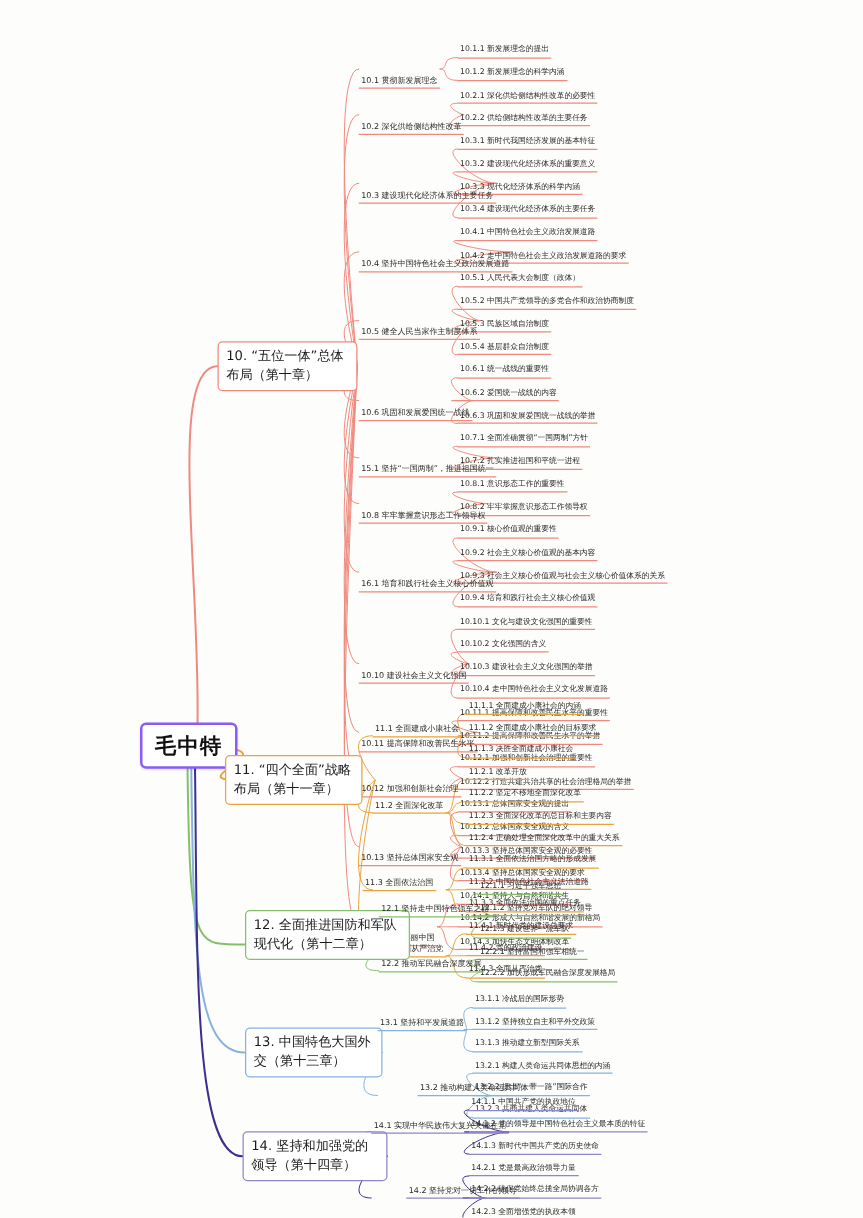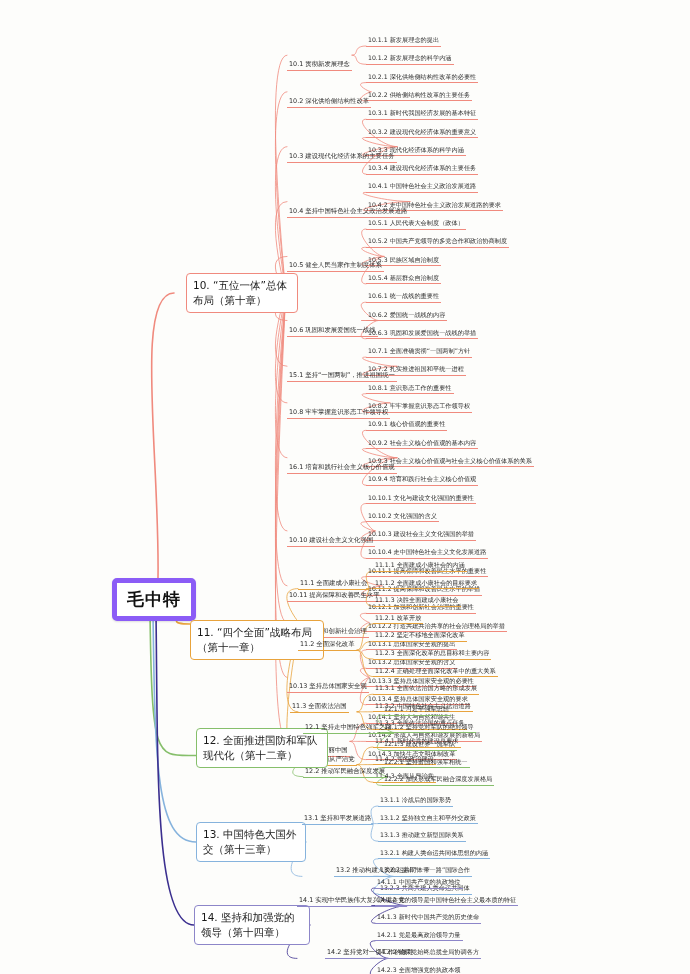--- a/index.html
+++ b/index.html
@@ -10,21 +10,21 @@
     overflow:hidden;
     position:relative;
   }
   #canvas{position:absolute;left:0;top:0;width:690px;height:974px;}
   svg.links{position:absolute;left:0;top:0;width:690px;height:974px;pointer-events:none;}
 
   
   .node{position:absolute;box-sizing:border-box;}
 
   .root{
-    border:5px solid #8b5cf6;border-radius:5px;background:#ffffff;
+    border:2px solid #8b5cf6;border-radius:5px;background:#ffffff;
     font-size:17px;font-weight:bold;color:#111;
     padding:5px 10px;letter-spacing:1px;
     box-shadow:0 1px 2px rgba(0,0,0,.12);
     white-space:nowrap;
   }
 
   .chapter{
     border:1px solid #cfcfcf;border-radius:4px;background:#fff;
     font-size:10.5px;line-height:15px;color:#1a1a1a;
     padding:4px 6px;
@@ -158,21 +158,21 @@
       <path d="M407,905.6 C389.4,905.6 361,923.2 375,923.2" fill="none" stroke="#3b2f8f" stroke-width="0.8" stroke-linecap="round"></path>
       <path d="M388,958.4 C380.85,958.4 361,940.8 375,940.8" fill="none" stroke="#3b2f8f" stroke-width="0.8" stroke-linecap="round"></path>
       <path d="M388,958.4 C380.85,958.4 361,958.4 375,958.4" fill="none" stroke="#3b2f8f" stroke-width="0.8" stroke-linecap="round"></path>
       <path d="M388,958.4 C380.85,958.4 361,976 375,976" fill="none" stroke="#3b2f8f" stroke-width="0.8" stroke-linecap="round"></path>
       <path d="M310,925 C303.5,925 271,905.6 297,905.6" fill="none" stroke="#3b2f8f" stroke-width="0.8" stroke-linecap="round"></path>
       <path d="M310,925 C303.5,925 271,958.4 297,958.4" fill="none" stroke="#3b2f8f" stroke-width="0.8" stroke-linecap="round"></path>
       <path d="M156,613 C158,763 154,925 194,925" fill="none" stroke="#3b2f8f" stroke-width="1.6" stroke-linecap="round"></path>
     </svg>
   <div id="nodes">
       <div class="node root" style="left: 112px; top: 578px;">毛中特</div>
-      <div class="node chapter c10" style="left: 174px; top: 273px; width: 112px; margin-left: 12px;">10. “五位一体”总体布局（第十章）</div>
+      <div class="node chapter c10" style="left: 174px; top: 273px; width: 112px;">10. “五位一体”总体布局（第十章）</div>
       <div class="node l3 c10" style="left: 366px; top: 36px;">10.1.1 新发展理念的提出</div>
       <div class="node l3 c10" style="left: 366px; top: 54.3px;">10.1.2 新发展理念的科学内涵</div>
       <div class="node l2 c10" style="left: 287px; top: 45.15px;">10.1 贯彻新发展理念</div>
       <div class="node l3 c10" style="left: 366px; top: 72.6px;">10.2.1 深化供给侧结构性改革的必要性</div>
       <div class="node l3 c10" style="left: 366px; top: 90.9px;">10.2.2 供给侧结构性改革的主要任务</div>
       <div class="node l2 c10" style="left: 287px; top: 81.75px; text-align: center;">10.2 深化供给侧结构性改革</div>
       <div class="node l3 c10" style="left: 366px; top: 109.2px;">10.3.1 新时代我国经济发展的基本特征</div>
       <div class="node l3 c10" style="left: 366px; top: 127.5px;">10.3.2 建设现代化经济体系的重要意义</div>
       <div class="node l3 c10" style="left: 366px; top: 145.8px;">10.3.3 现代化经济体系的科学内涵</div>
       <div class="node l3 c10" style="left: 366px; top: 164.1px;">10.3.4 建设现代化经济体系的主要任务</div>
@@ -213,21 +213,21 @@
       <div class="node l2 c10" style="left: 287px; top: 612.45px;">10.12 加强和创新社会治理</div>
       <div class="node l3 c10" style="left: 366px; top: 639.9px;">10.13.1 总体国家安全观的提出</div>
       <div class="node l3 c10" style="left: 366px; top: 658.2px;">10.13.2 总体国家安全观的含义</div>
       <div class="node l3 c10" style="left: 366px; top: 676.5px;">10.13.3 坚持总体国家安全观的必要性</div>
       <div class="node l3 c10" style="left: 366px; top: 694.8px;">10.13.4 坚持总体国家安全观的要求</div>
       <div class="node l2 c10" style="left: 287px; top: 667.35px;">10.13 坚持总体国家安全观</div>
       <div class="node l3 c10" style="left: 366px; top: 713.1px;">10.14.1 坚持人与自然和谐共生</div>
       <div class="node l3 c10" style="left: 366px; top: 731.4px;">10.14.2 形成人与自然和谐发展的新格局</div>
       <div class="node l3 c10" style="left: 366px; top: 749.7px;">10.14.3 加快生态文明体制改革</div>
       <div class="node l2 c10" style="left: 287px; top: 731.4px;">10.14 建设美丽中国</div>
-      <div class="node chapter c11" style="left: 190px; top: 604px; width: 134px; margin-top: 16px;">11. “四个全面”战略布局（第十一章）</div>
+      <div class="node chapter c11" style="left: 180px; top: 604px; width: 110px;">11. “四个全面”战略布局（第十一章）</div>
       <div class="node l3 c11" style="left: 373px; top: 561px;">11.1.1 全面建成小康社会的内涵</div>
       <div class="node l3 c11" style="left: 373px; top: 578.6px;">11.1.2 全面建成小康社会的目标要求</div>
       <div class="node l3 c11" style="left: 373px; top: 596.2px;">11.1.3 决胜全面建成小康社会</div>
       <div class="node l2 c11" style="left: 298px; top: 578.6px;">11.1 全面建成小康社会</div>
       <div class="node l3 c11" style="left: 373px; top: 613.8px;">11.2.1 改革开放</div>
       <div class="node l3 c11" style="left: 373px; top: 631.4px;">11.2.2 坚定不移地全面深化改革</div>
       <div class="node l3 c11" style="left: 373px; top: 649px;">11.2.3 全面深化改革的总目标和主要内容</div>
       <div class="node l3 c11" style="left: 373px; top: 666.6px;">11.2.4 正确处理全面深化改革中的重大关系</div>
       <div class="node l2 c11" style="left: 298px; top: 640.2px;">11.2 全面深化改革</div>
       <div class="node l3 c11" style="left: 373px; top: 684.2px;">11.3.1 全面依法治国方略的形成发展</div>

